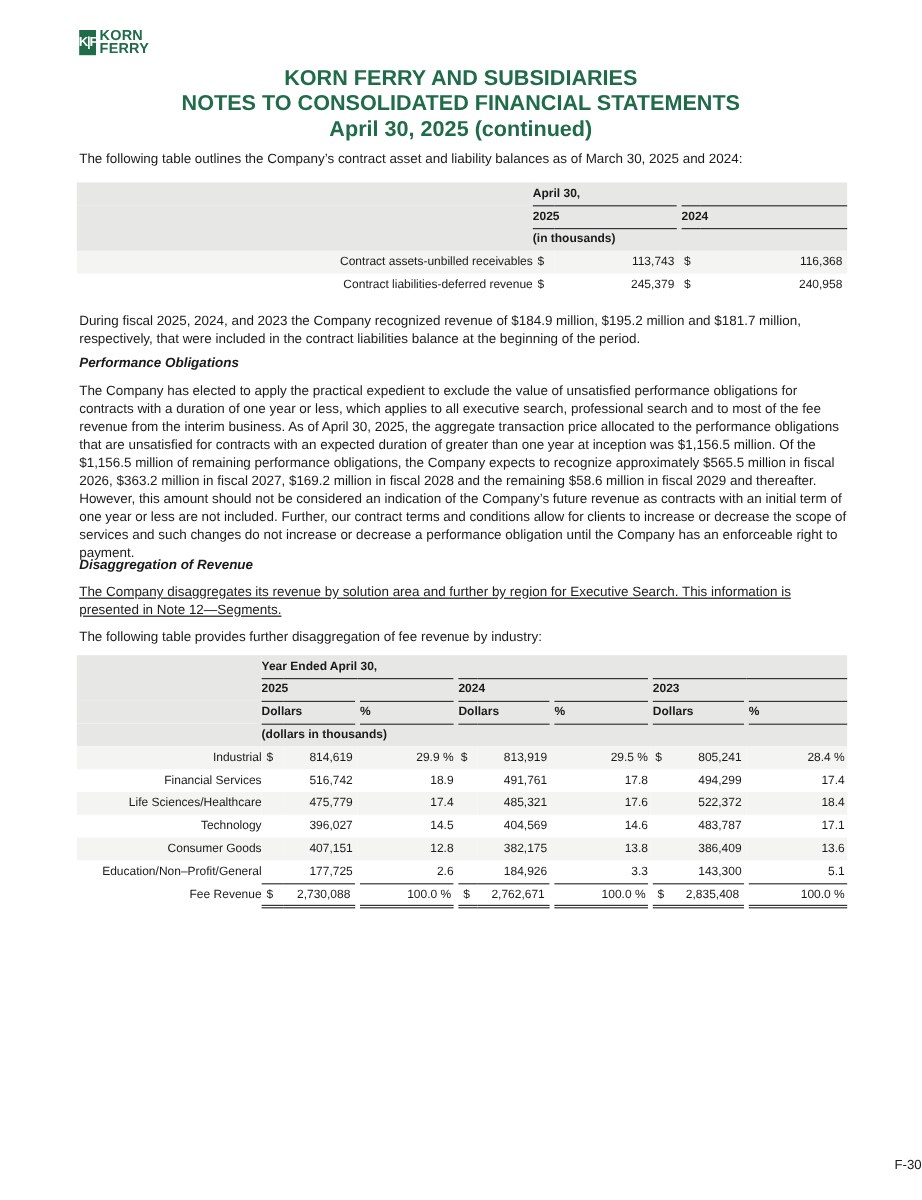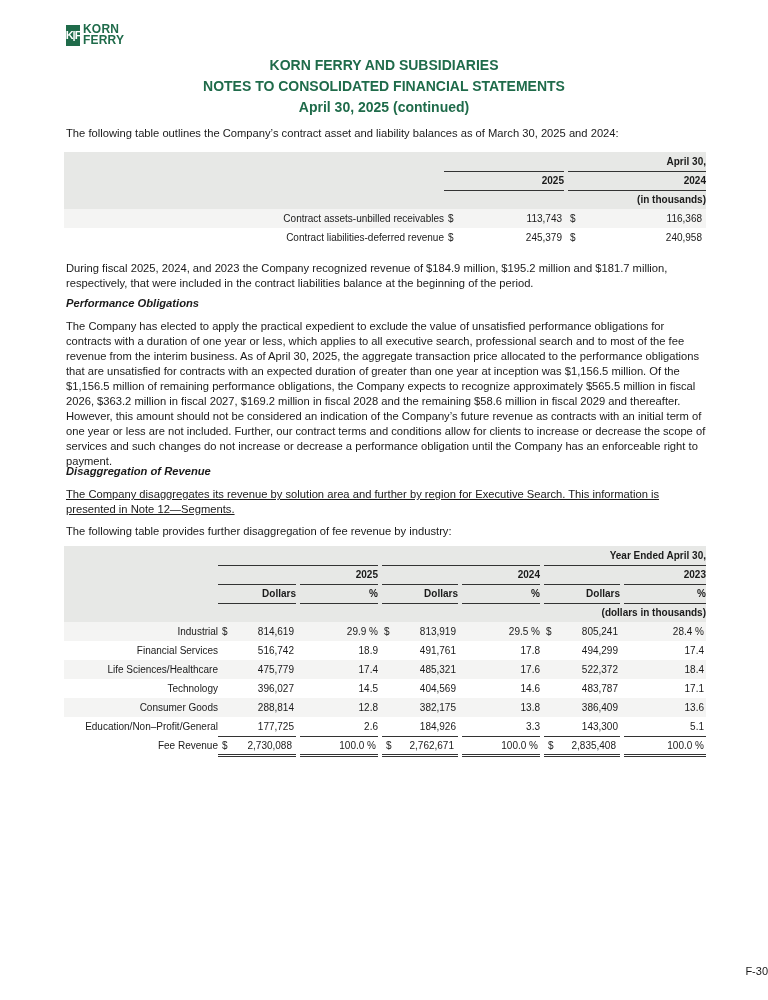--- a/index.html
+++ b/index.html
@@ -3,32 +3,32 @@
 <meta charset="utf-8">
 <style>
   * { box-sizing: border-box; margin: 0; padding: 0; }
   html, body { width: 768px; height: 1000px; background: #ffffff; }
   body { position: relative; font-family: "Liberation Sans", sans-serif; color: #1a1a1a; overflow: hidden; }
 
   .logo { position: absolute; left: 66px; top: 24px; display: flex; align-items: center; }
   .logo-box { width: 14px; height: 21px; background: #1f6b4a; display: flex; align-items: center; justify-content: center; color: #fff; font-size: 11px; font-weight: bold; letter-spacing: -1px; }
   .logo-text { margin-left: 3px; color: #1f6b4a; font-weight: bold; font-size: 12px; line-height: 11px; letter-spacing: 0.2px; }
 
-  .title-block { position: absolute; left: 0; right: 0; top: 55px; text-align: center; color: #1f6b4a; font-weight: bold; font-size: 14px; line-height: 21px; }
+  .title-block { position: absolute; left: 0; right: 0; top: 55px; text-align: center; color: #1f6b4a; font-weight: bold; font-size: 18px; line-height: 21px; }
 
   .para { position: absolute; left: 66px; width: 640px; font-size: 11.2px; line-height: 15px; color: #1a1a1a; }
   .heading { position: absolute; left: 66px; font-size: 11.2px; font-weight: bold; font-style: italic; }
 
   table { border-collapse: collapse; font-size: 10px; }
   .t1 { position: absolute; left: 64px; top: 152px; width: 642px; }
   .t2 { position: absolute; left: 64px; top: 546px; width: 642px; }
 
   .hdr-bg td { background: #e7e8e6; }
   td { padding: 0; height: 19px; vertical-align: middle; }
-  .hcell { font-weight: bold; text-align: right; }
+  .hcell { font-weight: bold; text-align: left; }
   .ul { border-bottom: 1.6px solid #333; }
   .rowbg td { background: #f4f4f3; }
   .lbl { padding-left: 4px; text-align: right; }
   .cur { text-align: left; padding-left: 4px; }
   .num { text-align: right; padding-right: 4px; }
   .pct { text-align: right; padding-right: 2px; }
   .tot-top { border-top: 1px solid #333; }
   .tot-bot { border-bottom: 3px double #333; }
   .page-num { position: absolute; left: 0; right: 0; top: 965px; text-align: right; font-size: 11px; }
 </style>
@@ -180,21 +180,21 @@
         <td class="cur"></td>
         <td class="num">404,569</td>
         <td class="pct">14.6</td>
         <td class="cur"></td>
         <td class="num">483,787</td>
         <td class="pct">17.1</td>
       </tr>
       <tr class="rowbg">
         <td class="lbl">Consumer Goods</td>
         <td class="cur"></td>
-        <td class="num">288,814</td>
+        <td class="num">407,151</td>
         <td class="pct">12.8</td>
         <td class="cur"></td>
         <td class="num">382,175</td>
         <td class="pct">13.8</td>
         <td class="cur"></td>
         <td class="num">386,409</td>
         <td class="pct">13.6</td>
       </tr>
       <tr>
         <td class="lbl">Education/Non–Profit/General</td>

